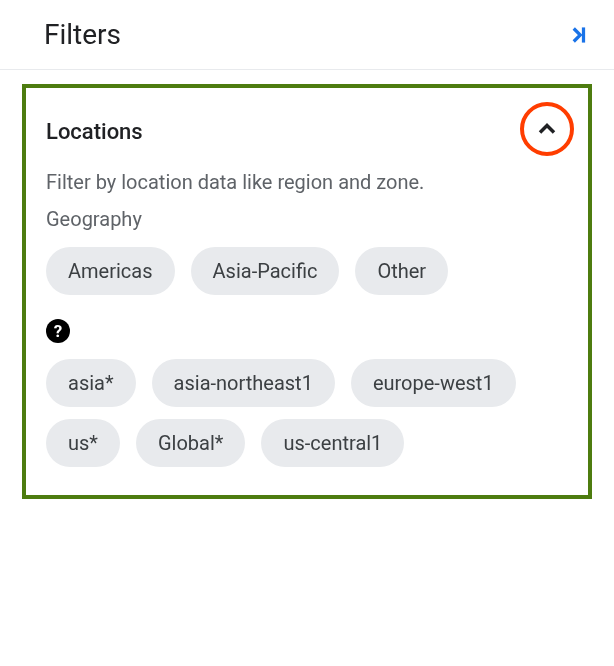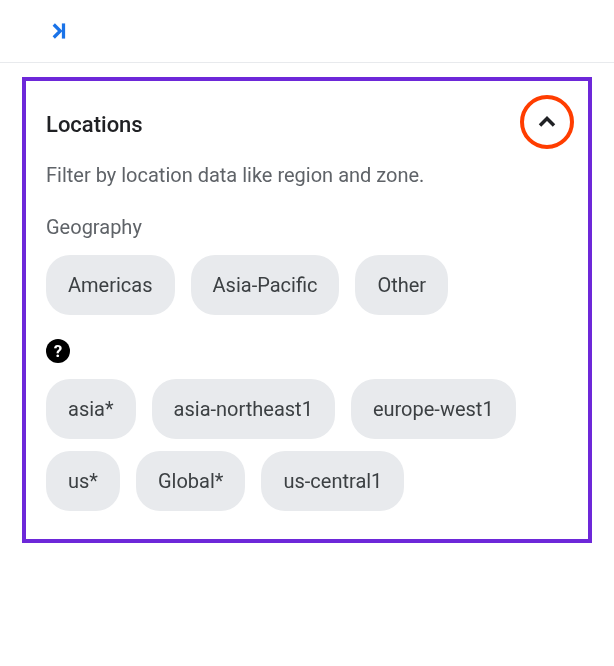--- a/index.html
+++ b/index.html
@@ -30,21 +30,21 @@
       display: flex;
       align-items: center;
       cursor: pointer;
     }
     .collapse-icon svg {
       width: 26px;
       height: 26px;
     }
     .panel {
       margin: 14px 22px;
-      border: 4px solid #6d28d9;
+      border: 4px solid #4d7c0f;
       padding: 18px 20px 28px 20px;
       position: relative;
     }
     .section-header {
       display: flex;
       justify-content: space-between;
       align-items: center;
       margin-bottom: 14px;
     }
     .section-title {
@@ -65,21 +65,21 @@
       margin-right: -6px;
       margin-top: -4px;
     }
     .expand-circle svg {
       width: 28px;
       height: 28px;
     }
     .section-desc {
       font-size: 20px;
       color: #5f6368;
-      margin-bottom: 28px;
+      margin-bottom: 13px;
     }
     .group-label {
       font-size: 20px;
       color: #5f6368;
       margin-bottom: 16px;
       margin-top: 6px;
       display: flex;
       align-items: flex-end;
       gap: 10px;
     }
@@ -98,31 +98,32 @@
     }
     .chip-container {
       display: flex;
       flex-wrap: wrap;
       gap: 12px 16px;
       margin-bottom: 24px;
     }
     .chip {
       background: #e8eaed;
       border-radius: 24px;
-      padding: 18px 22px;
+      padding: 12px 22px;
       font-size: 20px;
       color: #3c4043;
       cursor: pointer;
       white-space: nowrap;
     }
   </style>
 </head>
 <body>
 
 <div class="header">
+  <div class="header-title">Filters</div>
   <div class="collapse-icon">
     <svg viewBox="0 0 24 24" fill="none" stroke="#1a73e8" stroke-width="3">
       <path d="M9 6l6 6-6 6"></path>
       <line x1="18" y1="5" x2="18" y2="19" stroke-width="3"></line>
     </svg>
   </div>
 </div>
 
 <div class="panel">
   <div class="section-header">

